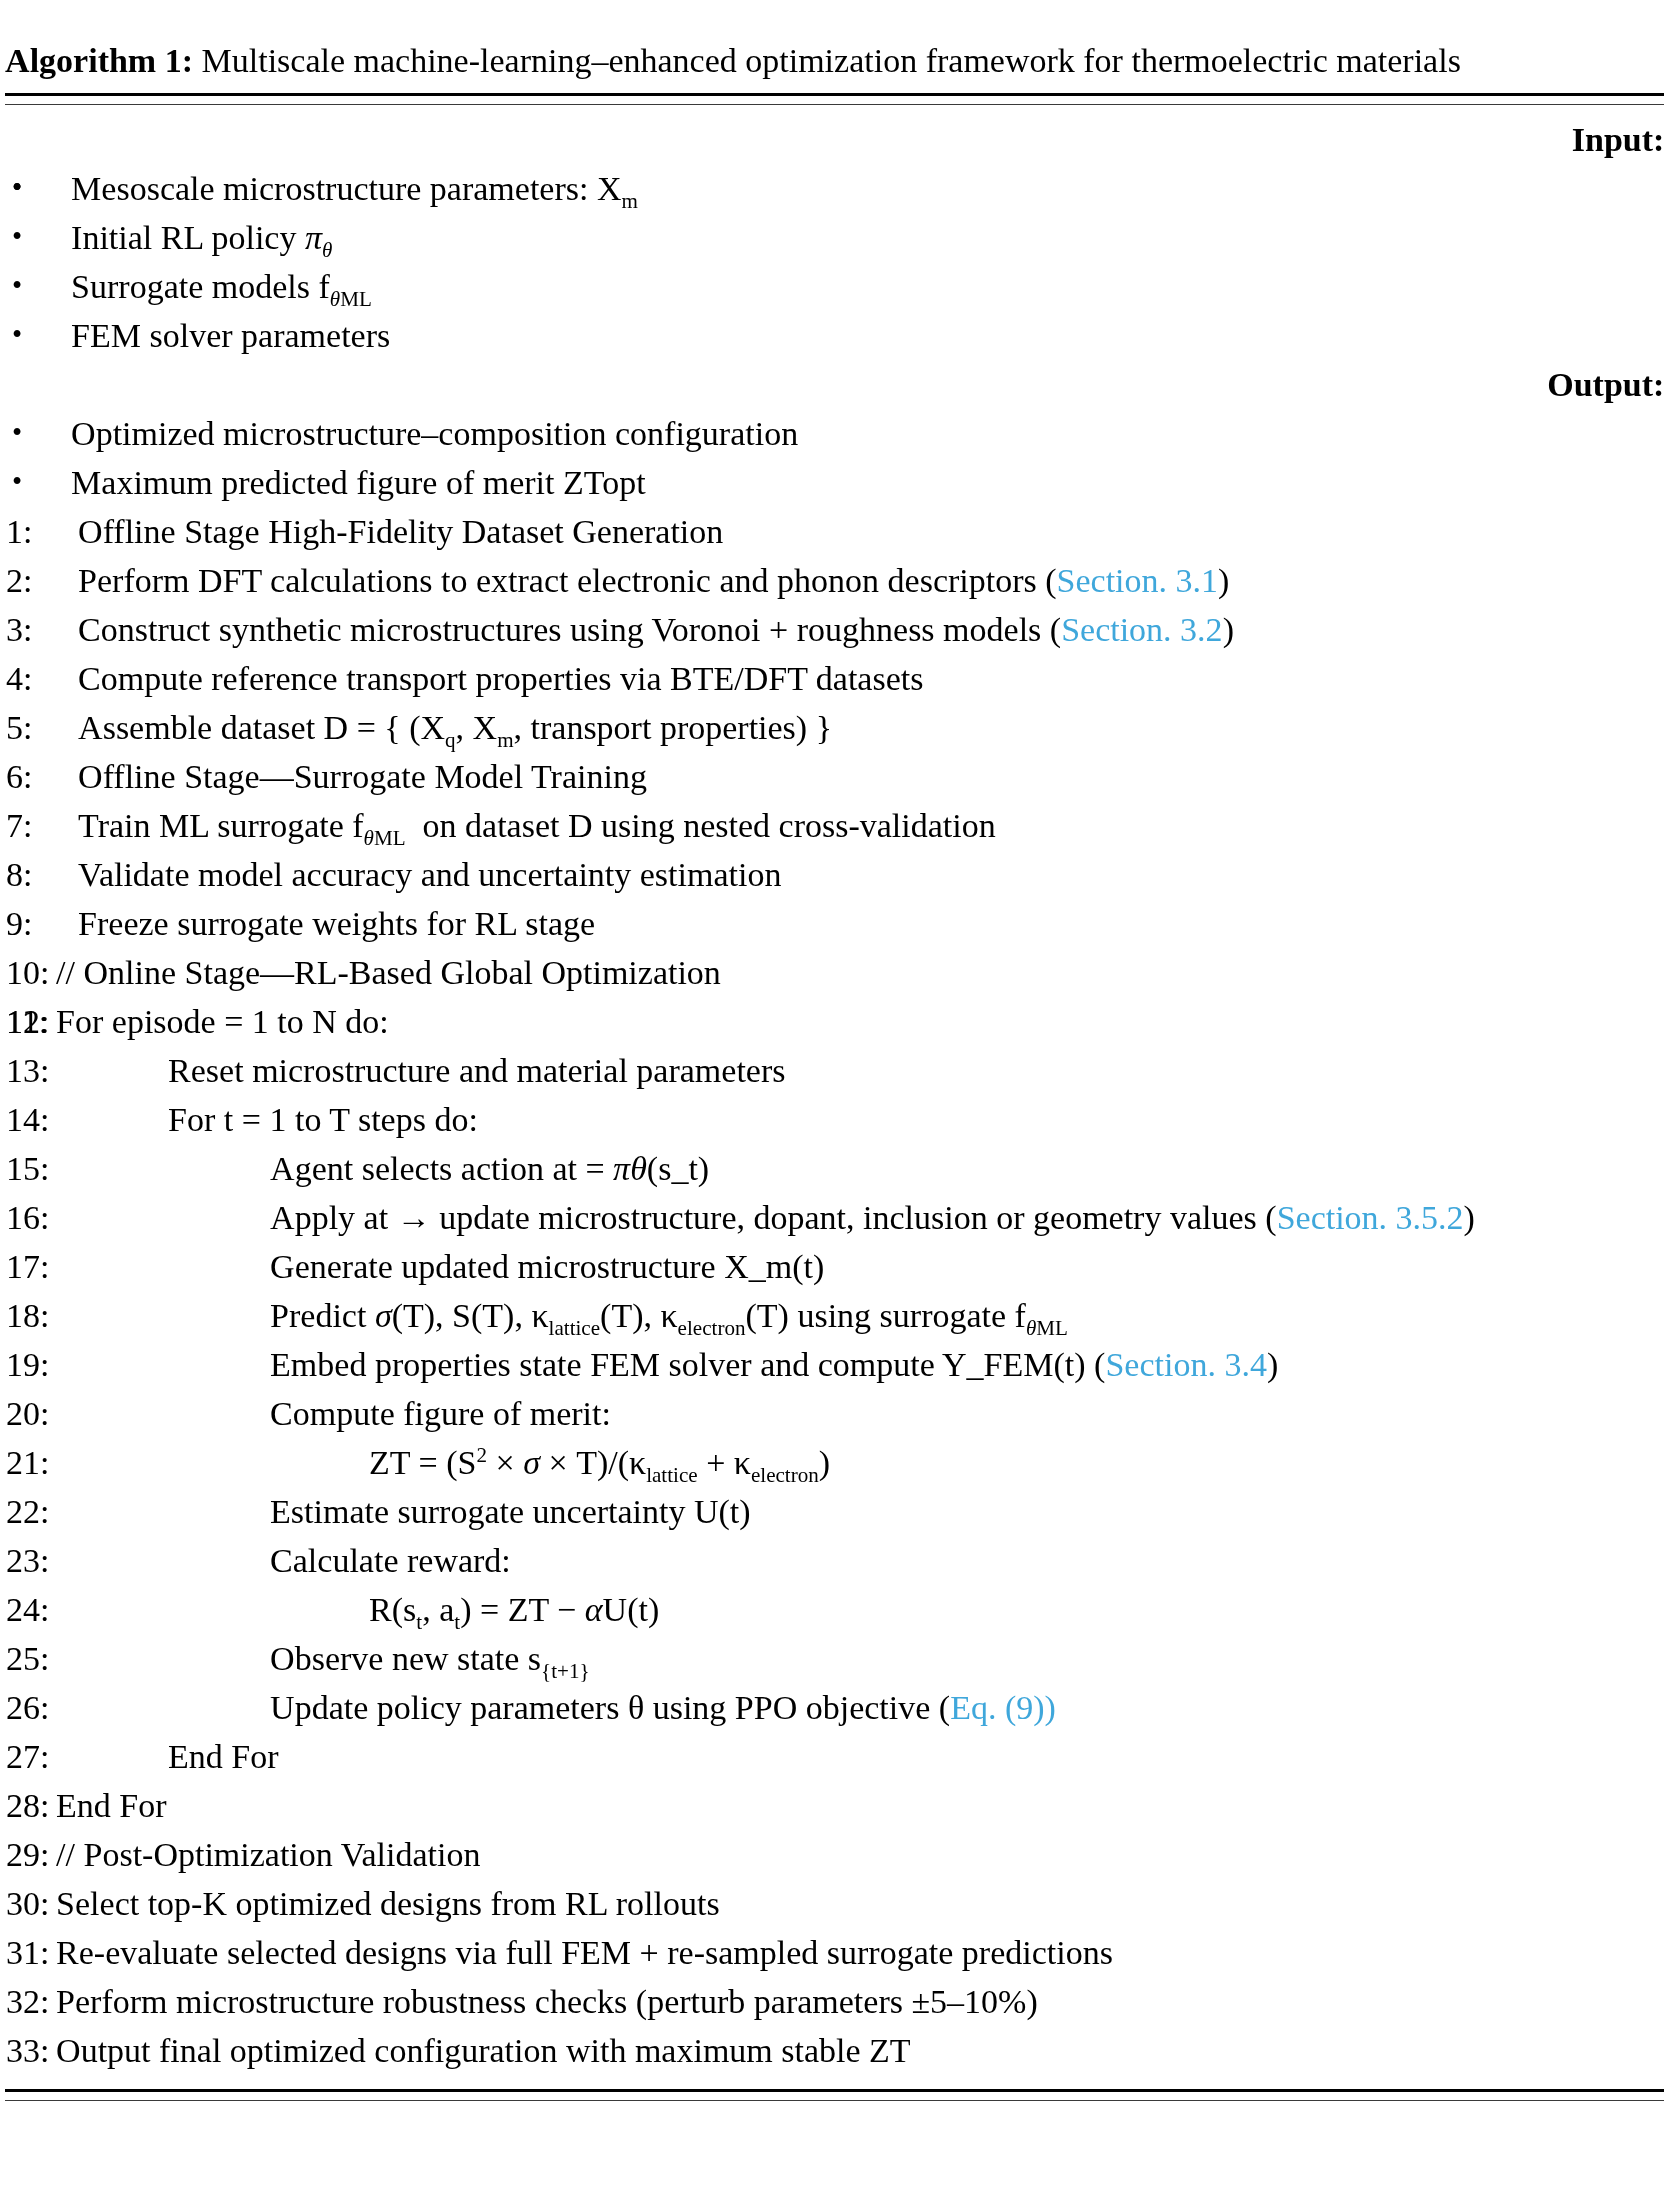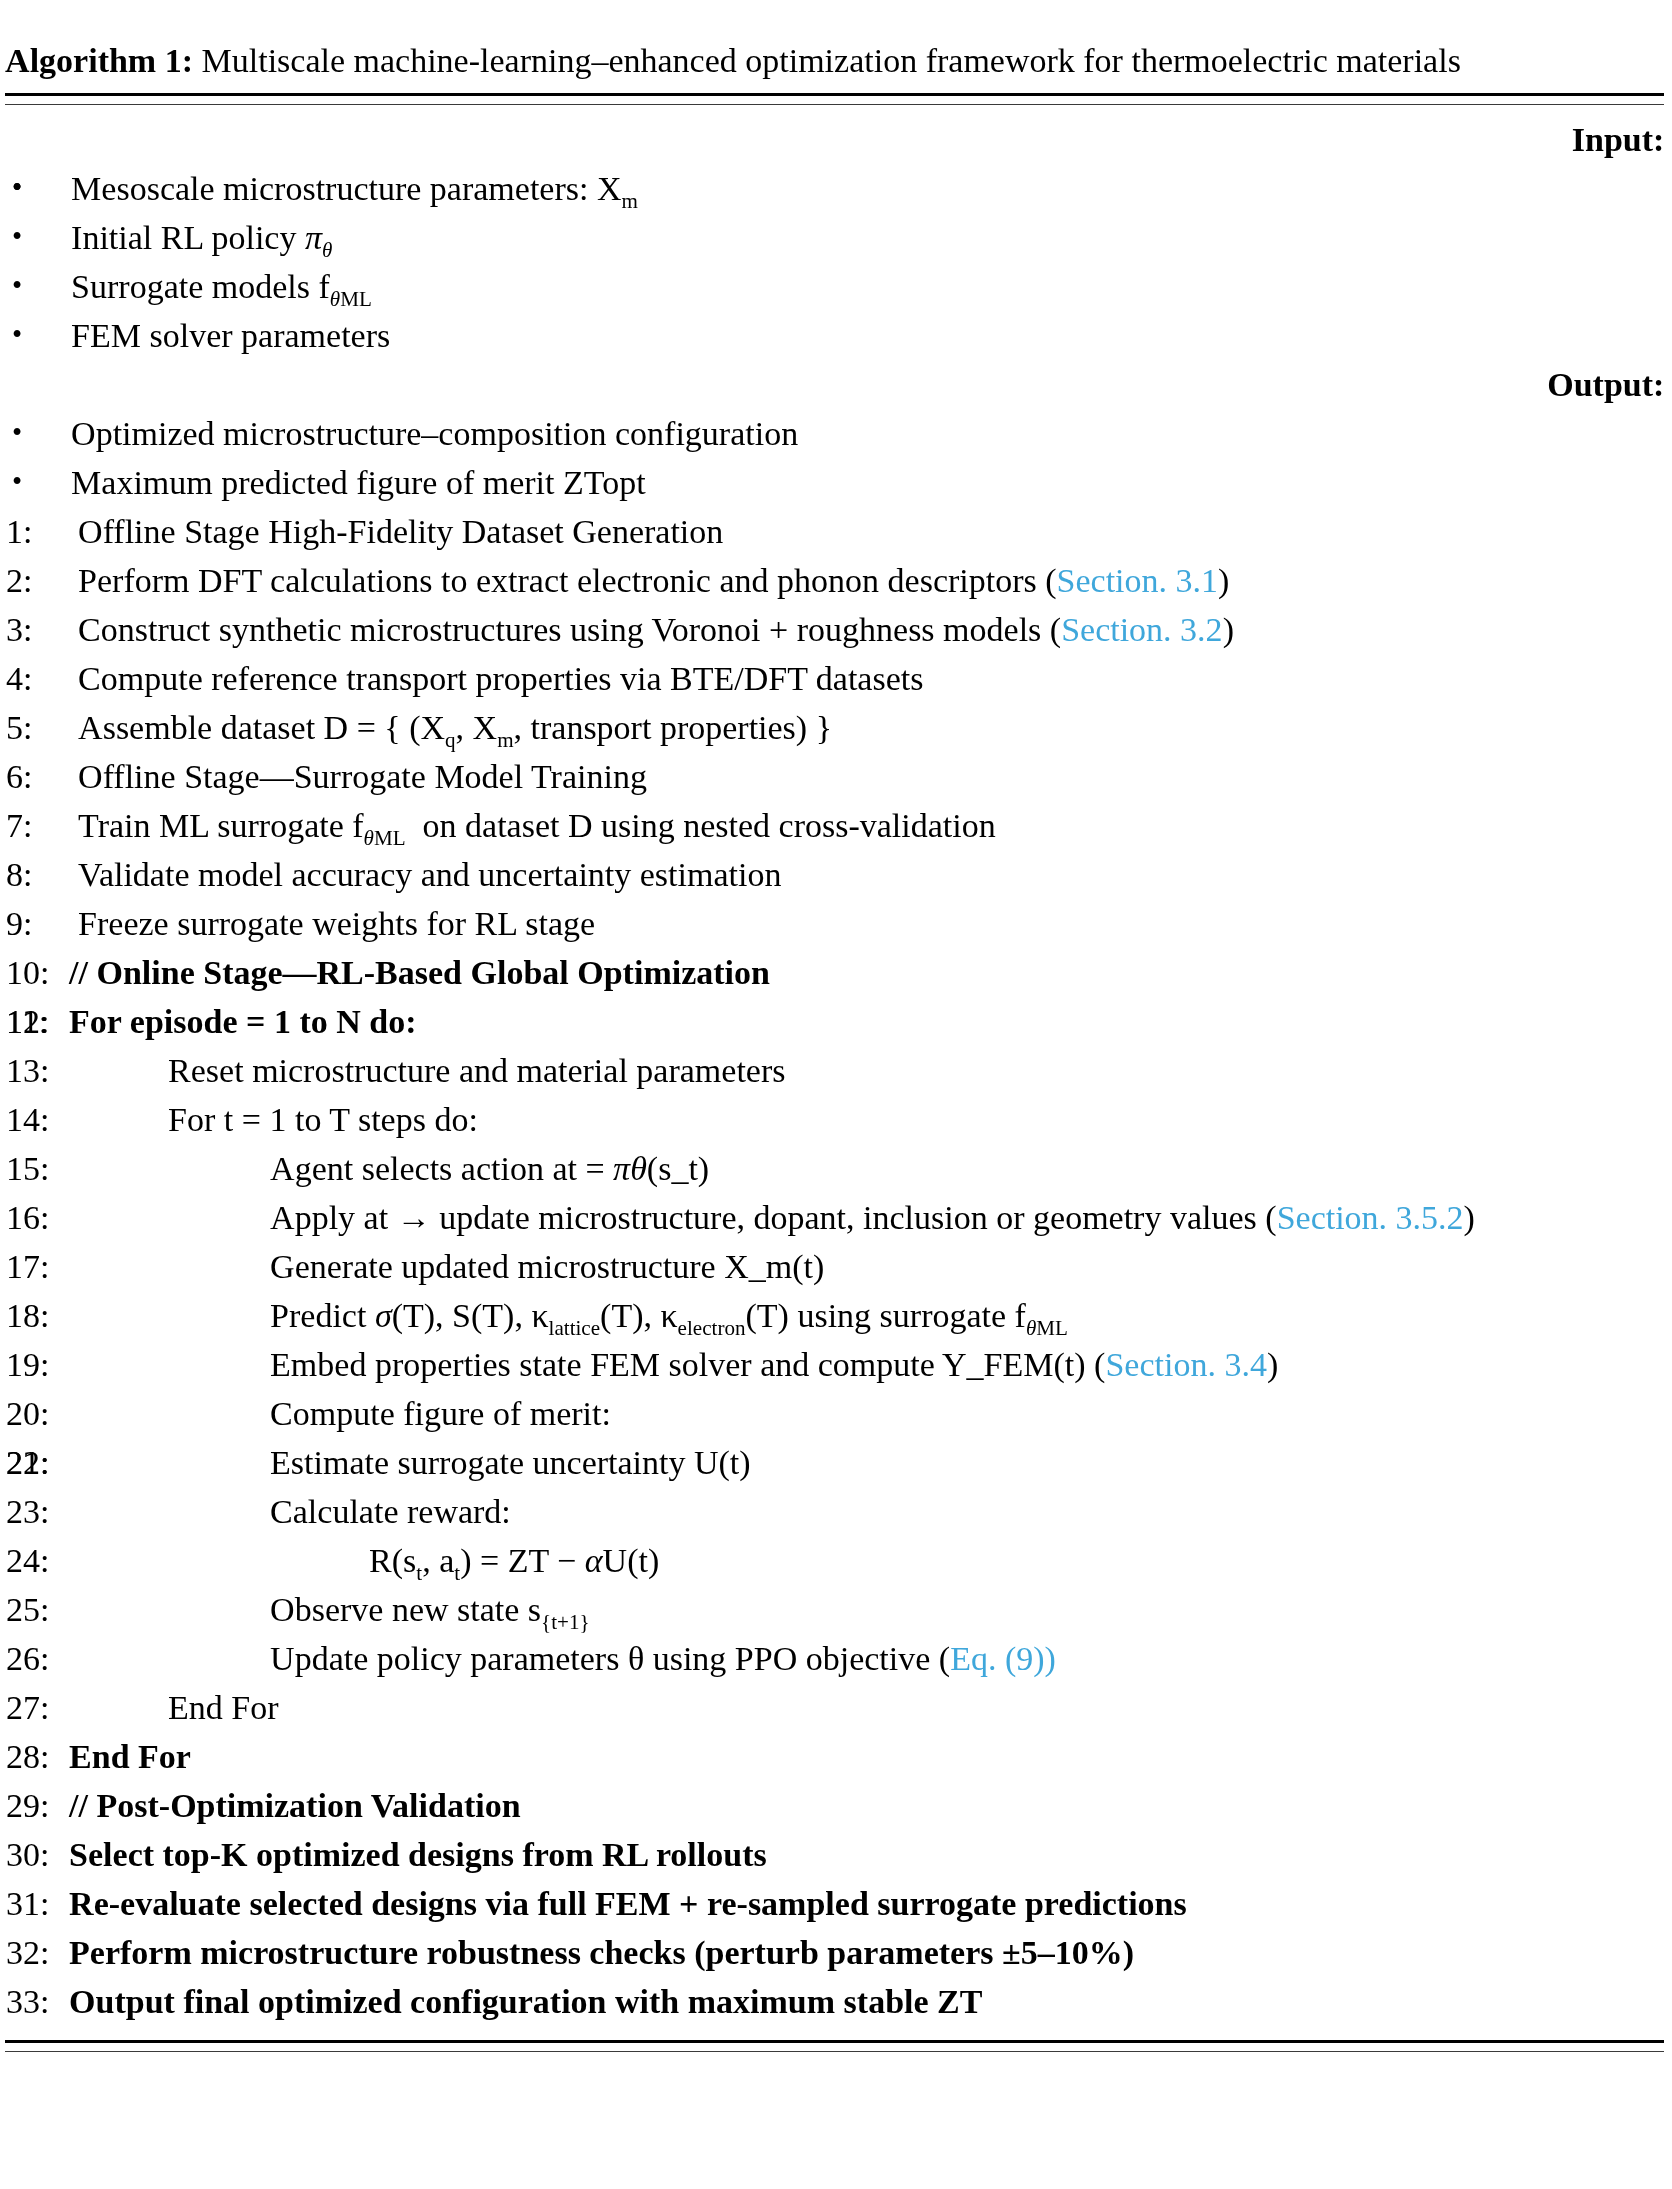--- a/index.html
+++ b/index.html
@@ -16,21 +16,21 @@
   .rule.top{margin:7.7px 0 10.3px 0;}
   .rule.bottom{margin-top:13.7px;}
   .hdr{font-weight:bold;line-height:49px;text-align:right;}
   .brow{position:relative;line-height:49px;white-space:nowrap;}
   .brow .dot{position:absolute;left:6.8px;top:-1.7px;font-size:29px;}
   .brow .content{display:inline-block;margin-left:66px;}
   .line{position:relative;line-height:49px;white-space:nowrap;}
   .line .num{position:absolute;left:0.9px;top:0;}
   .line .content{display:inline-block;}
   .ind-a .content{margin-left:73px;}
-  .ind-b .content{margin-left:64px;font-weight:bold;}
+  .ind-b .content{margin-left:51px;}
   .ind-c .content{margin-left:163px;}
   .ind-d .content{margin-left:265px;}
   .ind-e .content{margin-left:364px;}
   sub{font-size:62%;line-height:0;}
   sup{font-size:62%;line-height:0;}
   .it{font-style:italic;}
   a.link{color:#3FA7DB;text-decoration:none;cursor:pointer;}
 </style>
 </head>
 <body>
@@ -71,21 +71,21 @@
       <div class="line ind-b"><span class="num">11:</span></div>
       <div class="line ind-b"><span class="num">12:</span><span class="content"><span>For episode = 1 to N do:</span></span></div>
       <div class="line ind-c"><span class="num">13:</span><span class="content"><span>Reset microstructure and material parameters</span></span></div>
       <div class="line ind-c"><span class="num">14:</span><span class="content"><span>For t = 1 to T steps do:</span></span></div>
       <div class="line ind-d"><span class="num">15:</span><span class="content"><span>Agent selects action at = </span><span class="it">πθ</span><span>(s_t)</span></span></div>
       <div class="line ind-d"><span class="num">16:</span><span class="content"><span>Apply at → update microstructure, dopant, inclusion or geometry values (</span><a class="link">Section. 3.5.2</a><span>)</span></span></div>
       <div class="line ind-d"><span class="num">17:</span><span class="content"><span>Generate updated microstructure X_m(t)</span></span></div>
       <div class="line ind-d"><span class="num">18:</span><span class="content"><span>Predict </span><span class="it">σ</span><span>(T), S(T), κ</span><sub>lattice</sub><span>(T), κ</span><sub>electron</sub><span>(T) using surrogate f</span><sub class="it">θ</sub><sub>ML</sub></span></div>
       <div class="line ind-d"><span class="num">19:</span><span class="content"><span>Embed properties state FEM solver and compute Y_FEM(t) (</span><a class="link">Section. 3.4</a><span>)</span></span></div>
       <div class="line ind-d"><span class="num">20:</span><span class="content"><span>Compute figure of merit:</span></span></div>
-      <div class="line ind-e"><span class="num">21:</span></div>
+      <div class="line ind-e"><span class="num">21:</span><span class="content"><span>ZT = (S</span><sup>2</sup><span> × </span><span class="it">σ</span><span> × T)/(κ</span><sub>lattice</sub><span> + κ</span><sub>electron</sub><span>)</span></span></div>
       <div class="line ind-d"><span class="num">22:</span><span class="content"><span>Estimate surrogate uncertainty U(t)</span></span></div>
       <div class="line ind-d"><span class="num">23:</span><span class="content"><span>Calculate reward:</span></span></div>
       <div class="line ind-e"><span class="num">24:</span><span class="content"><span>R(s</span><sub>t</sub><span>, a</span><sub>t</sub><span>) = ZT − </span><span class="it">α</span><span>U(t)</span></span></div>
       <div class="line ind-d"><span class="num">25:</span><span class="content"><span>Observe new state s</span><sub>{t+1}</sub></span></div>
       <div class="line ind-d"><span class="num">26:</span><span class="content"><span>Update policy parameters θ using PPO objective (</span><a class="link">Eq. (9))</a></span></div>
       <div class="line ind-c"><span class="num">27:</span><span class="content"><span>End For</span></span></div>
       <div class="line ind-b"><span class="num">28:</span><span class="content"><span>End For</span></span></div>
       <div class="line ind-b"><span class="num">29:</span><span class="content"><span>// Post-Optimization Validation</span></span></div>
       <div class="line ind-b"><span class="num">30:</span><span class="content"><span>Select top-K optimized designs from RL rollouts</span></span></div>
       <div class="line ind-b"><span class="num">31:</span><span class="content"><span>Re-evaluate selected designs via full FEM + re-sampled surrogate predictions</span></span></div>

